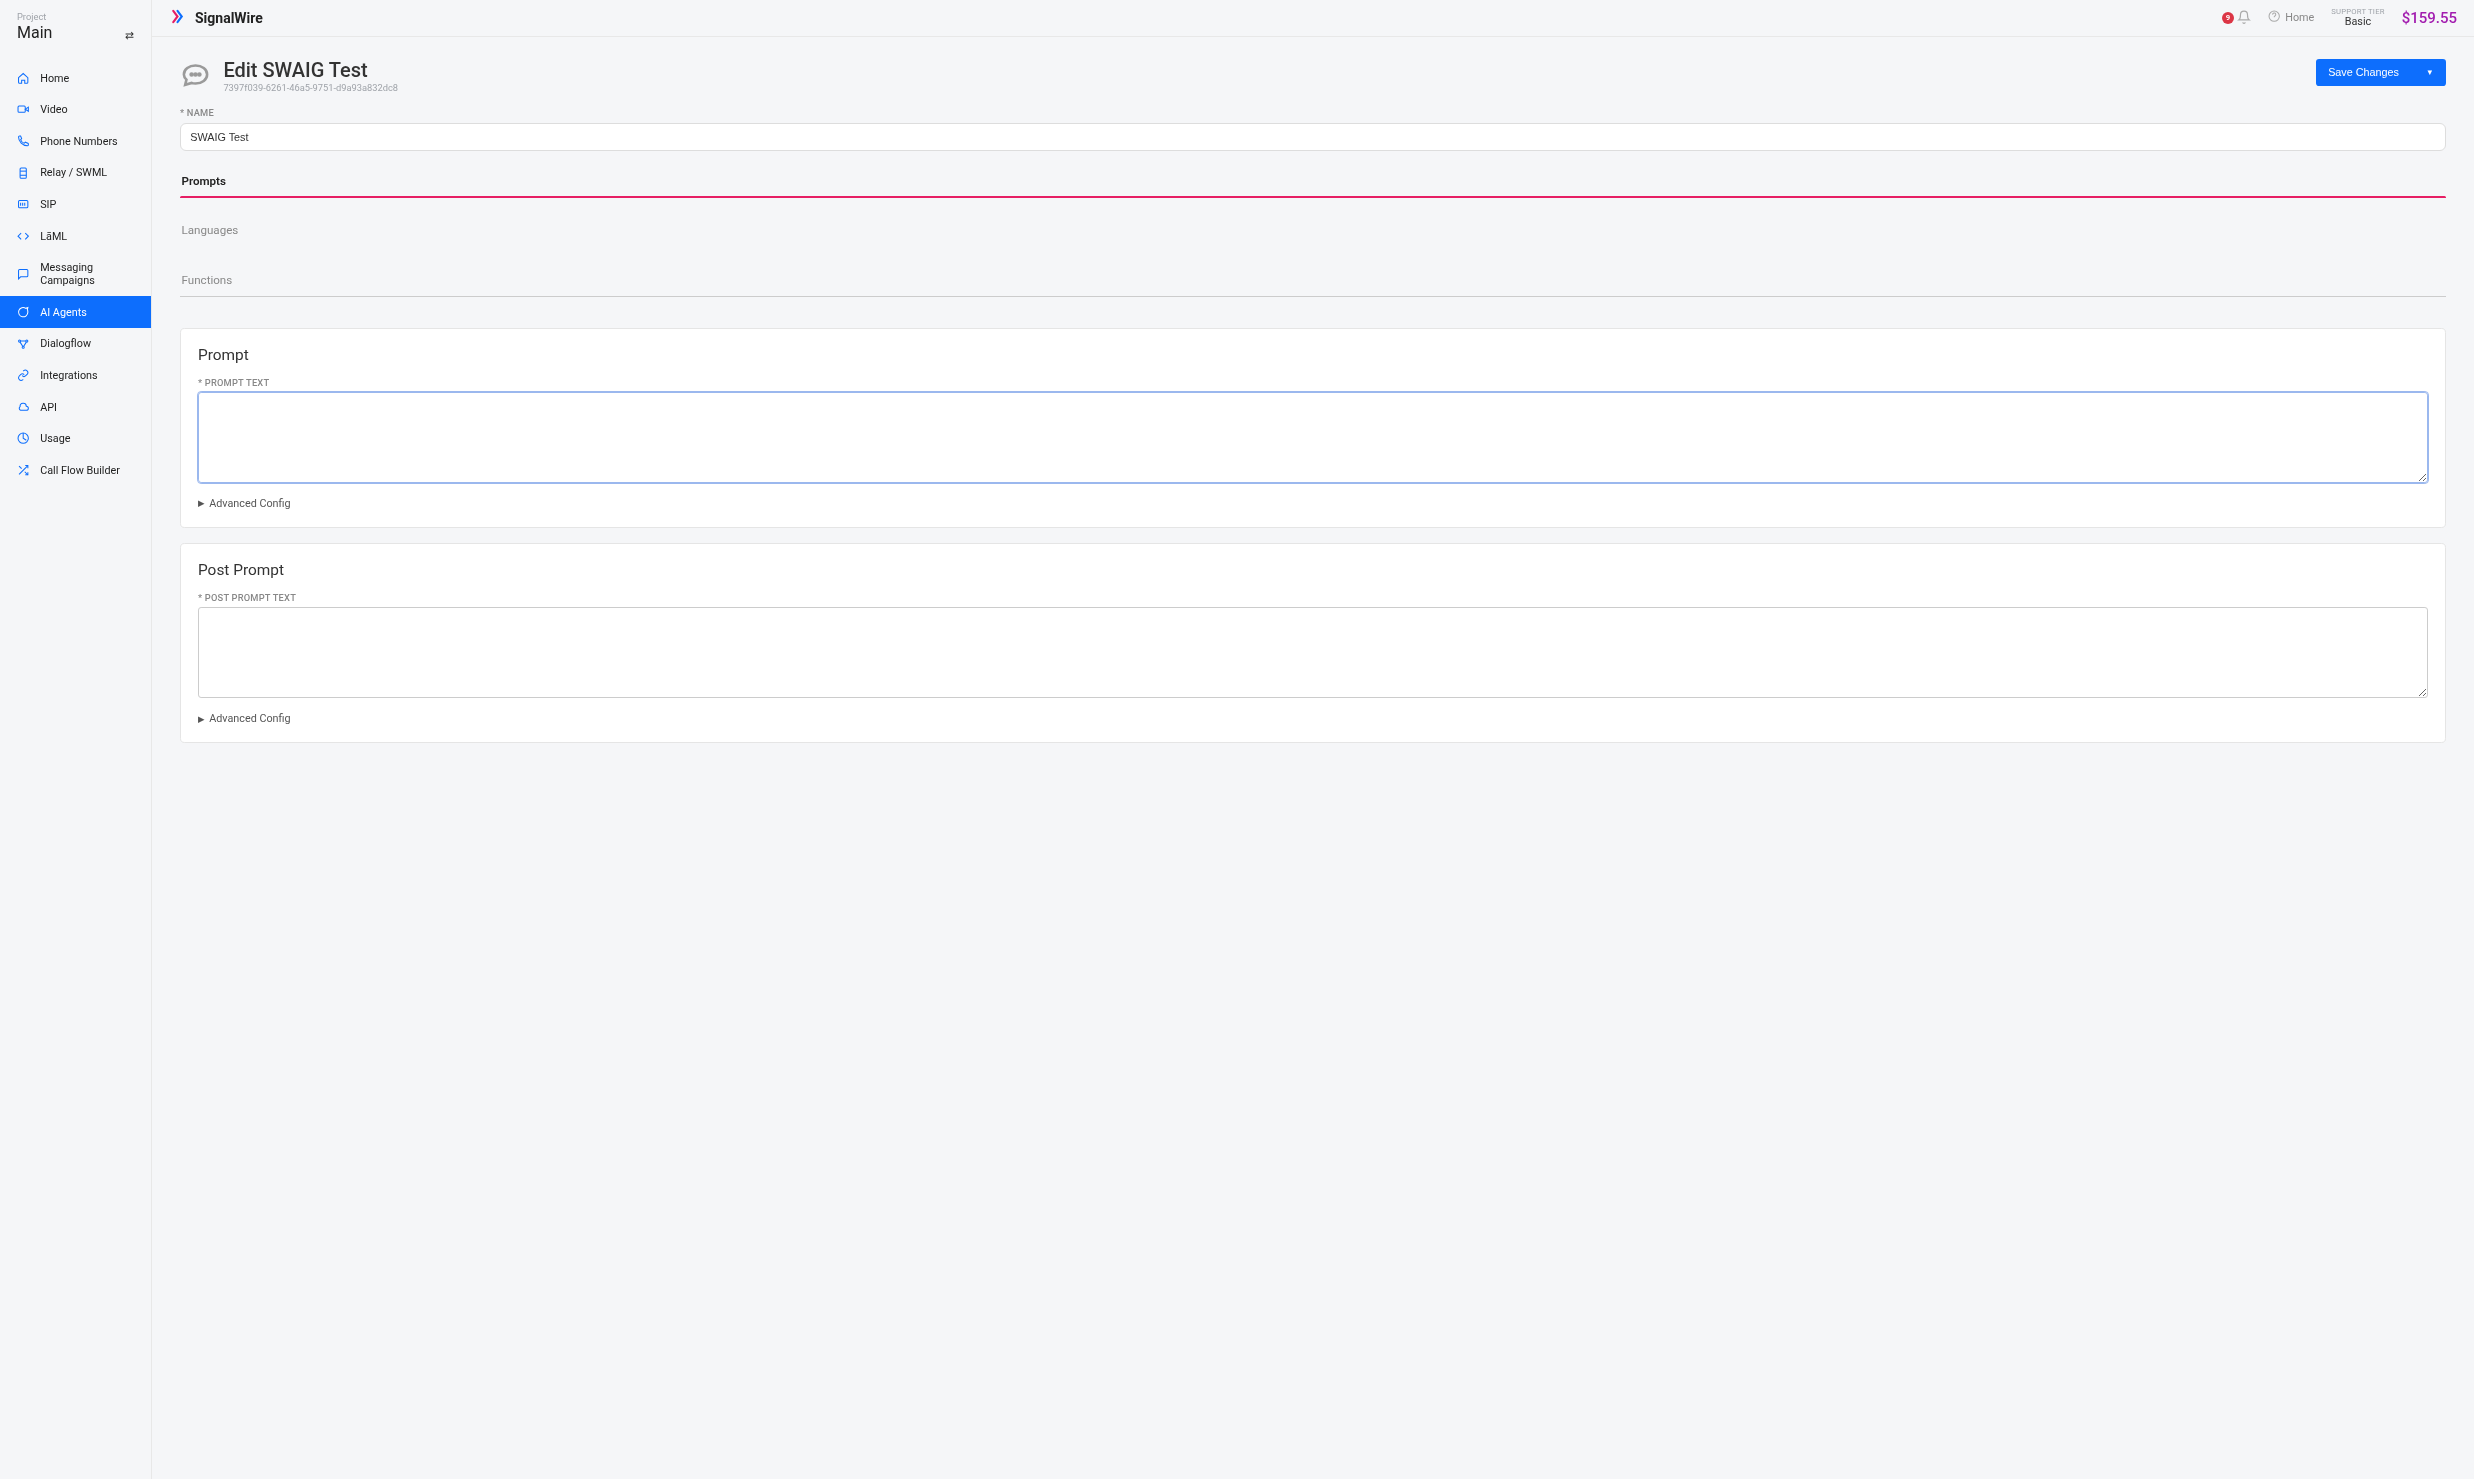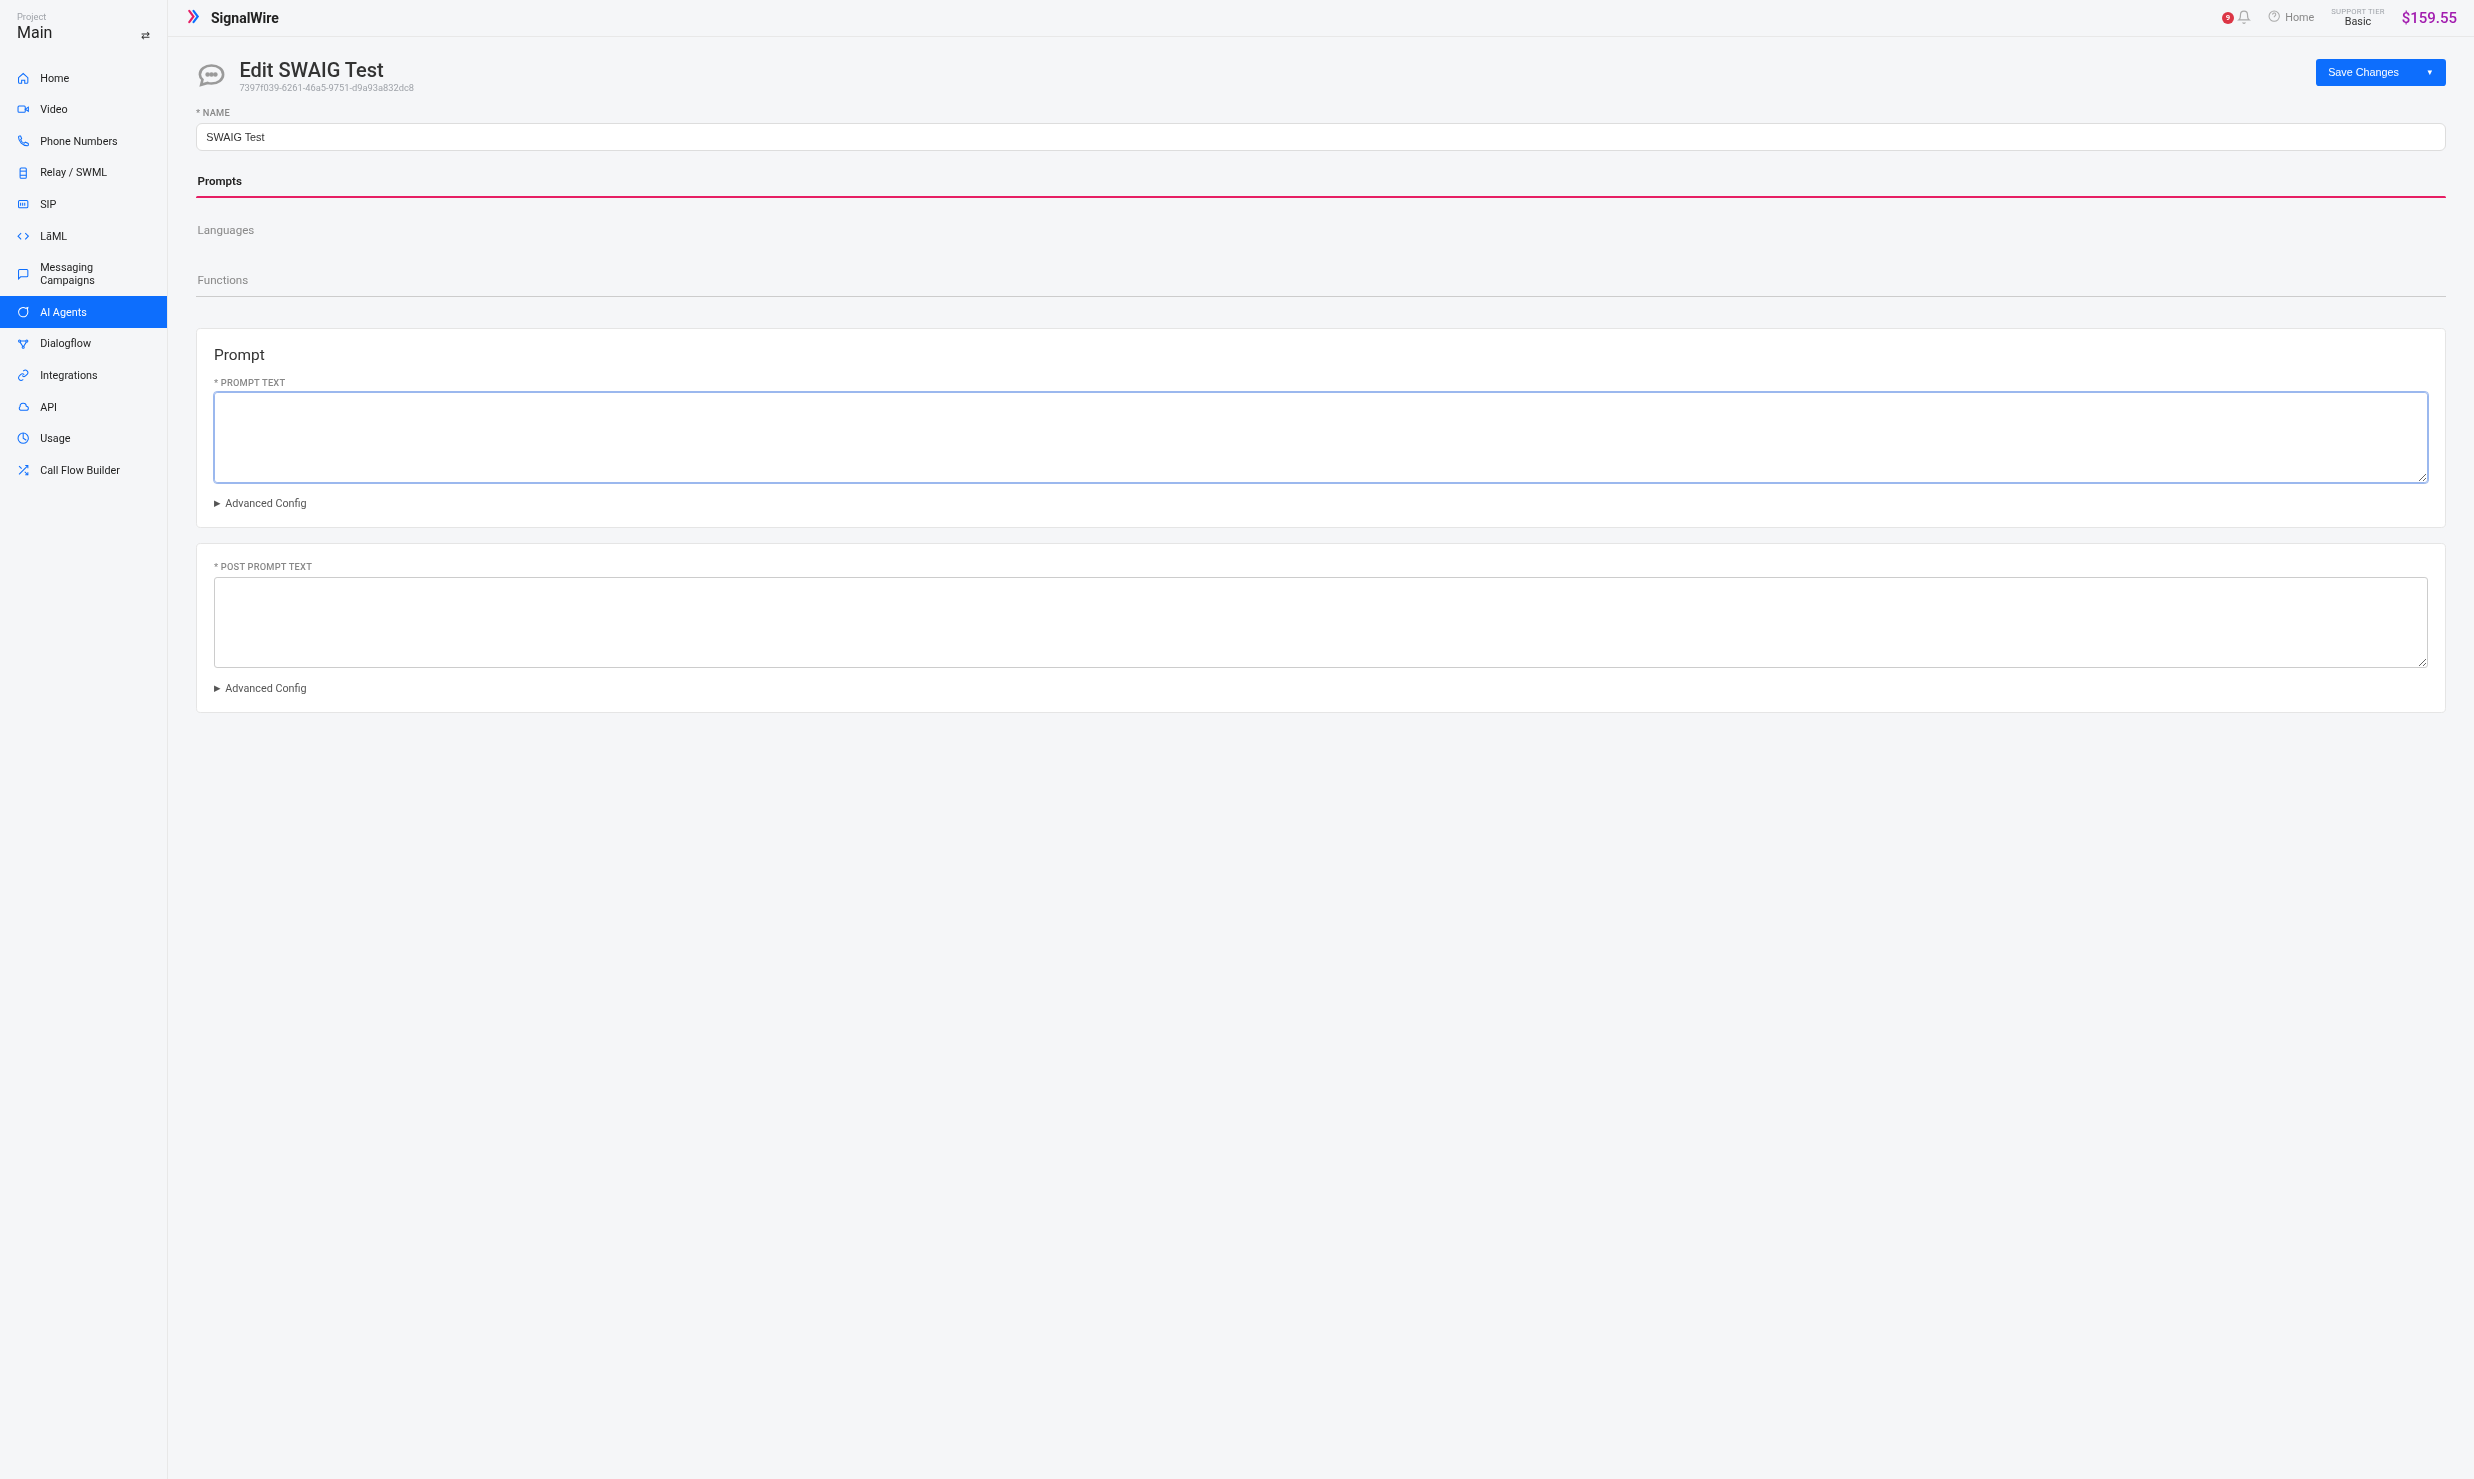--- a/index.html
+++ b/index.html
@@ -6,21 +6,21 @@
   body {
     font-family: -apple-system, BlinkMacSystemFont, "Segoe UI", Roboto, "Helvetica Neue", Arial, sans-serif;
     background: #f5f6f8;
     color: #333;
     font-size: 10.8px;
   }
   .app { display: flex; min-height: 100vh; }
 
   
   .sidebar {
-    width: 168px;
+    width: 152px;
     background: #f5f6f8;
     border-right: 0.8px solid #e8e8e8;
     flex-shrink: 0;
   }
   .project-block { padding: 10.8px 17px 4.6px 17px; display:flex; justify-content:space-between; align-items:flex-end;}
   .project-label { font-size: 9.3px; color: #9fa3a9; margin-bottom: 1.5px; }
   .project-name { font-size: 16px; font-weight: 400; color:#222; }
   .project-switch { color:#333; font-size:10.8px; cursor:pointer; }
   .nav { margin-top: 15.4px; }
   .nav-item {
@@ -295,20 +295,21 @@
         <div class="field-label">* PROMPT TEXT</div>
         <textarea class="textarea focused" style=""></textarea>
         <div class="adv-toggle">
           <span class="tri">▶</span>
           <span>Advanced Config</span>
         </div>
       </div>
 
       
       <div class="card">
+        <div class="card-title">Post Prompt</div>
         <div class="field-label">* POST PROMPT TEXT</div>
         <textarea class="textarea" style=""></textarea>
         <div class="adv-toggle">
           <span class="tri">▶</span>
           <span>Advanced Config</span>
         </div>
       </div>
     </div>
   </div>
 </div>

